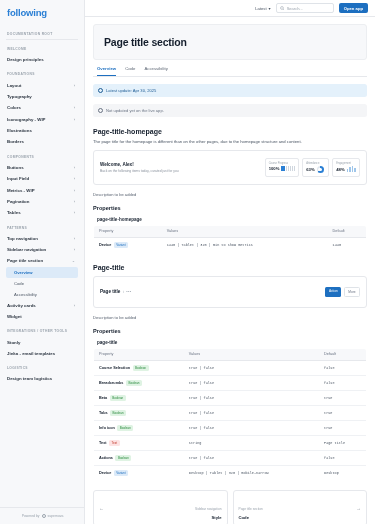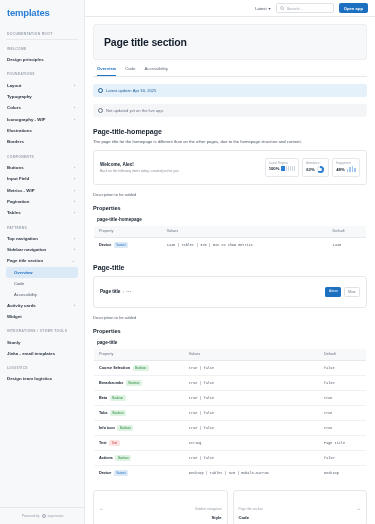--- a/index.html
+++ b/index.html
@@ -181,21 +181,21 @@
   .pager-card.prev .pager-txt { text-align: right; }
   .pg-sub { font-size: 3.2px; color: #9aa3ad; }
   .pg-main { font-size: 4.2px; font-weight: bold; color: #141e2c; margin-top: 1px; }
 </style>
 </head>
 <body>
 
 <div class="app">
 
   <aside class="sidebar">
-    <div class="brand">templates</div>
+    <div class="brand">following</div>
     <nav class="nav" id="nav-root">
         <div class="nav-group-title">DOCUMENTATION ROOT</div>
         <div class="nav-sep"></div>
         <div class="nav-group-title">WELCOME</div>
         <div class="nav-item">
           <span>Design principles</span>
         </div>
         <div class="nav-group-title">FOUNDATIONS</div>
         <div class="nav-item">
           <span>Layout</span>

